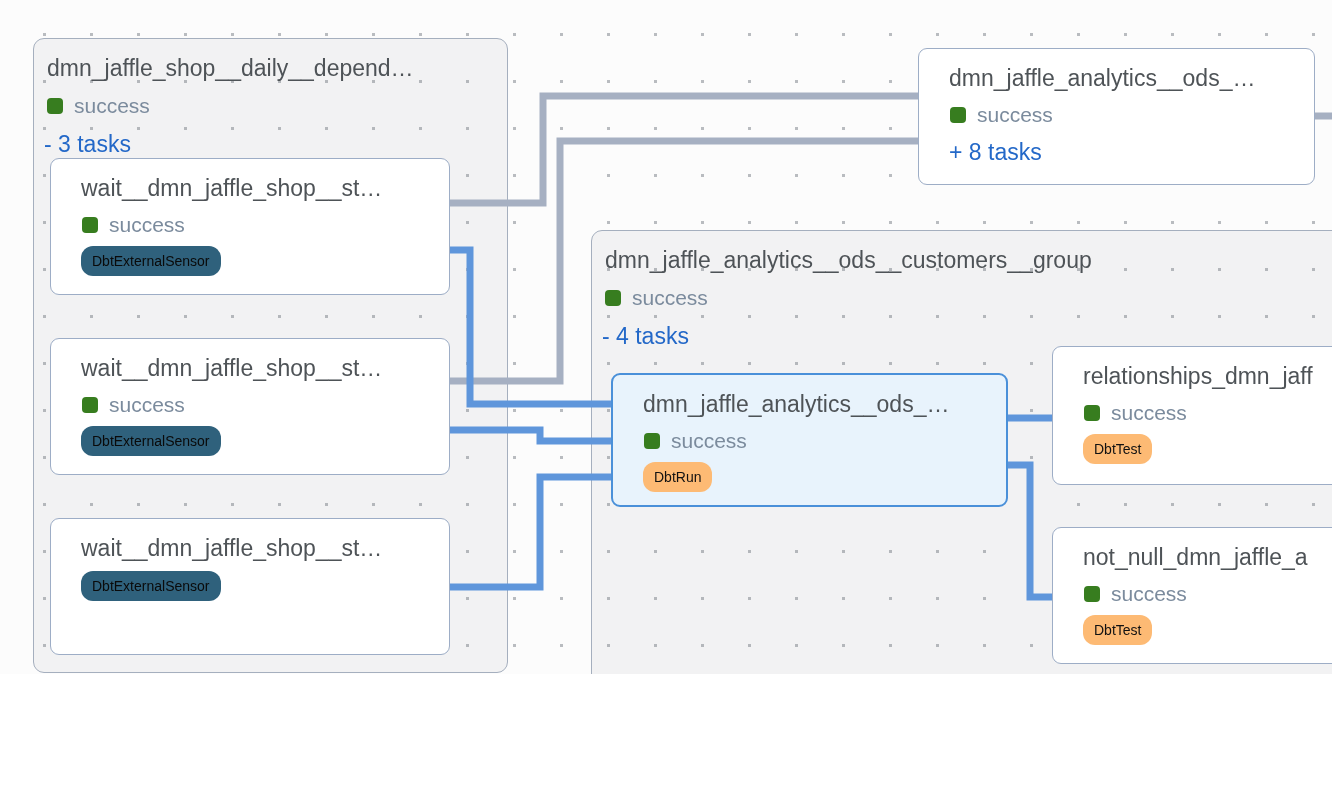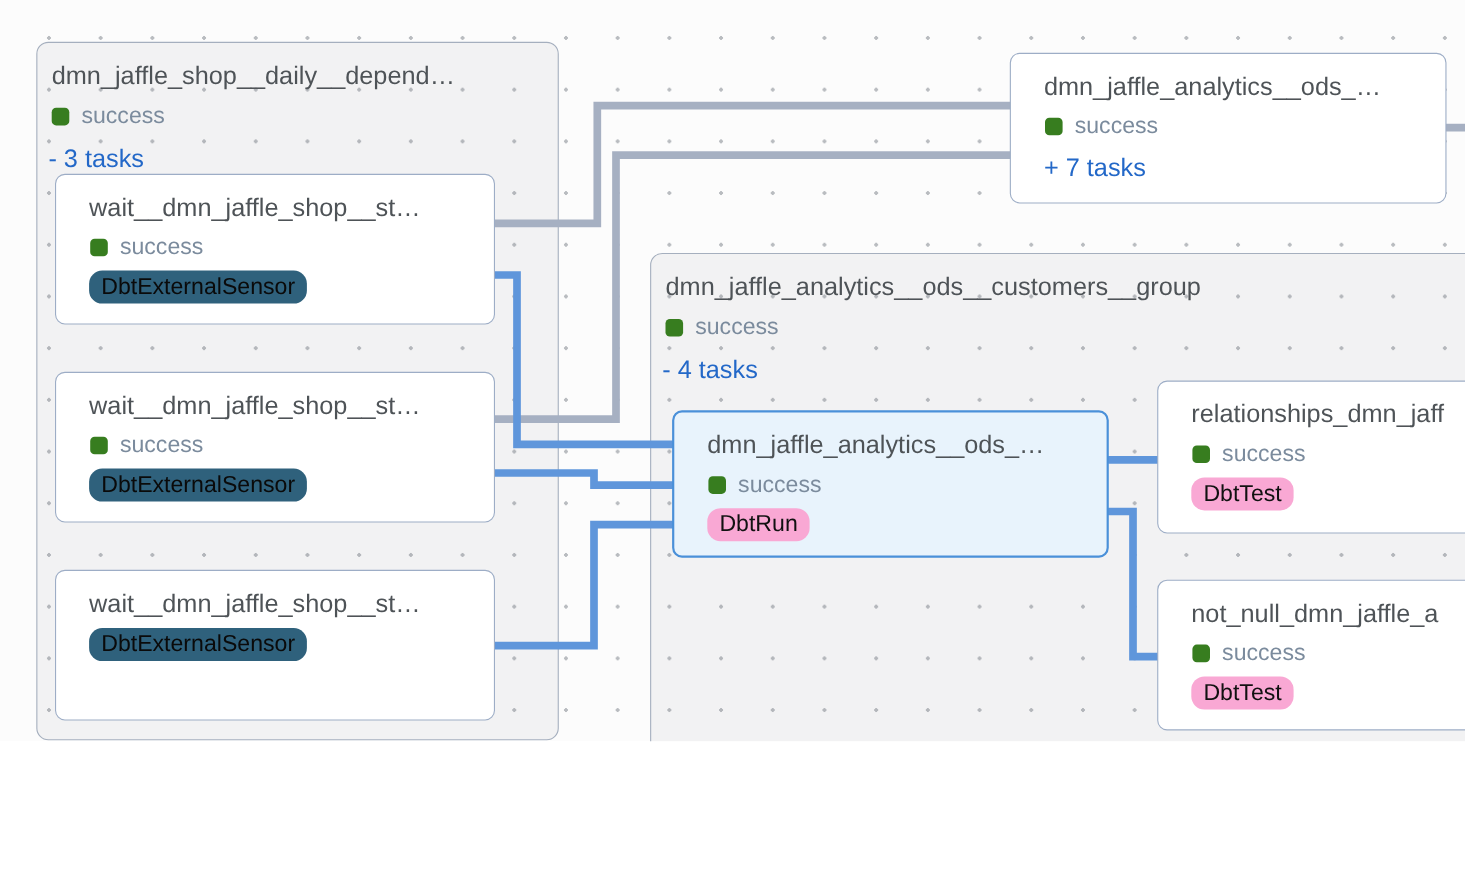--- a/index.html
+++ b/index.html
@@ -29,25 +29,25 @@
   .edges polyline,.edges line{fill:none;stroke-width:7;stroke-linecap:round;stroke-linejoin:miter;}
   .node{
     position:absolute;z-index:2;box-sizing:border-box;
     background:#fff;border:1.5px solid #9dadc6;border-radius:9px;
     padding:16px 30px;
   }
   .node.selected{background:#e8f3fc;border:2px solid #4a90d9;}
   .node-title{font-size:23px;color:#4e5357;line-height:27px;white-space:nowrap;overflow:hidden;}
   .node .status{padding-left:1px;margin-top:11px;}
   .badge{
-    display:inline-block;margin-top:9px;font-size:21px;line-height:24px;
+    display:inline-block;margin-top:9px;font-size:14px;line-height:24px;
     padding:3px 11px;border-radius:12px;white-space:nowrap;
   }
   .badge.sensor{background:#2f617c;color:#0a0a0a;}
-  .badge.dbt{background:#f9a8d4;color:#111;}
+  .badge.dbt{background:#fdba74;color:#111;}
   .node .toggle{margin-top:12px;}
 </style>
 </head>
 <body>
 
 <div class="canvas">
 
   <div class="group" style="left:33px;top:38px;width:475px;height:635px;">
     <div class="group-header">
       <div class="group-title">dmn_jaffle_shop__daily__depend…</div>
@@ -103,21 +103,21 @@
     <div class="node-title">wait__dmn_jaffle_shop__st…</div>
     <span class="badge sensor">DbtExternalSensor</span>
   </div>
 
   <div class="node" style="left:918px;top:48px;width:397px;height:137px;">
     <div class="node-title">dmn_jaffle_analytics__ods_…</div>
     <div class="status">
       <span class="sq success"></span>
       <span class="status-label">success</span>
     </div>
-    <div class="toggle">+ 7 tasks</div>
+    <div class="toggle">+ 8 tasks</div>
   </div>
 
   <div class="node selected" style="left:611px;top:373px;width:397px;height:134px;">
     <div class="node-title">dmn_jaffle_analytics__ods_…</div>
     <div class="status">
       <span class="sq success"></span>
       <span class="status-label">success</span>
     </div>
     <span class="badge dbt">DbtRun</span>
   </div>

